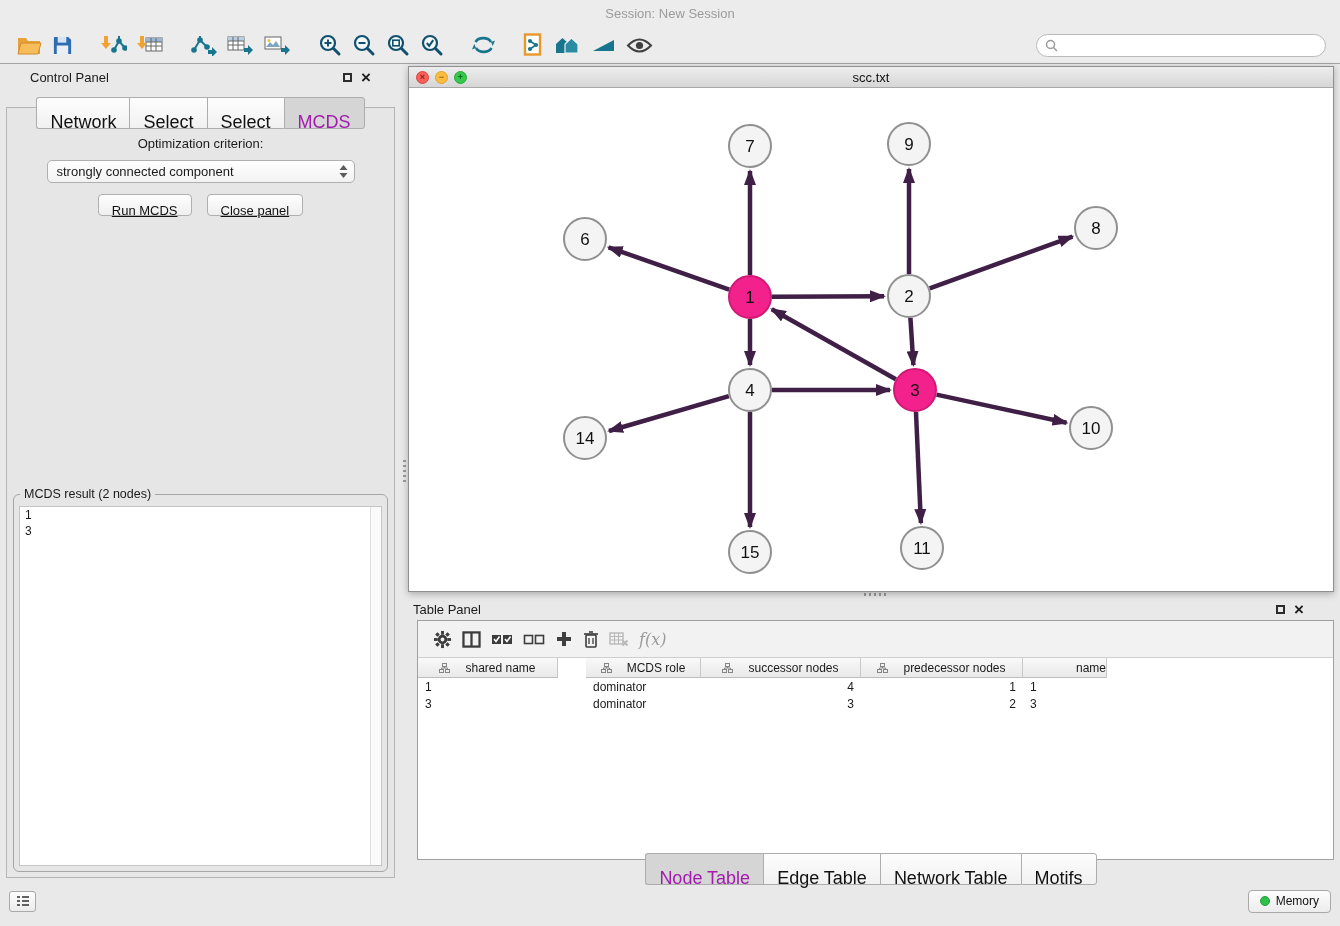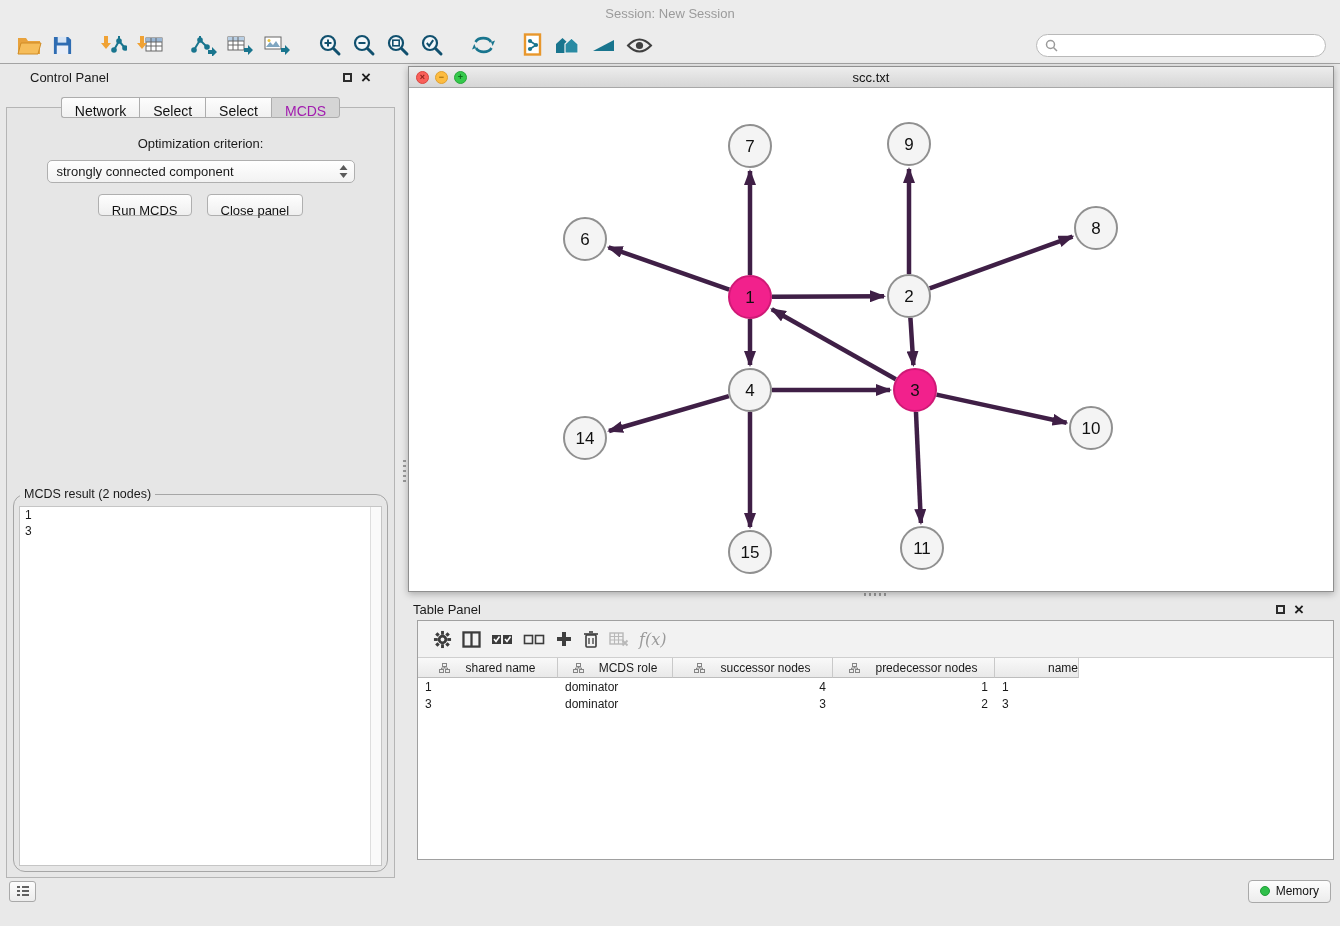--- a/index.html
+++ b/index.html
@@ -19,34 +19,34 @@
                  border-radius:12px; display:flex; align-items:center; padding:0 8px; margin-right:2px; }
   .search-input { border:none; outline:none; flex:1; font-size:12px; background:transparent; margin-left:5px; }
 
   
   .control-panel { position:absolute; left:0; top:64px; width:401px; height:828px; }
   .panel-header { height:26px; display:flex; align-items:center; padding:0 30px; font-size:13px; }
   .panel-header-icons { margin-left:auto; display:flex; gap:9px; align-items:center; }
   .float-icon { width:9px; height:9px; border:2px solid #2b2b2b; display:inline-block; }
   .close-x { font-size:17px; font-weight:bold; color:#1d1d1d; line-height:1; }
   .cp-tabs { position:absolute; left:0; right:0; top:33px; display:flex; justify-content:center; z-index:2; }
-  .seg-tab { height:21px; padding:4px 13px; font-size:14px; background:linear-gradient(#fdfdfd,#f1f1f1);
+  .seg-tab { height:21px; padding:15px 13px; font-size:18px; background:linear-gradient(#fdfdfd,#f1f1f1);
              border:1px solid #adadad; border-right:none; line-height:19px; color:#111; cursor:default; }
   .seg-tab.first { border-radius:3px 0 0 3px; }
   .seg-tab.last { border-right:1px solid #adadad; border-radius:0 3px 3px 0; }
   .seg-tab.active { background:#d5d5d5; color:#a21caf; }
   .cp-content { position:absolute; left:6px; right:6px; top:43px; bottom:14px; border:1px solid #b5b5b5; background:#e6e6e6; }
   .opt-label { margin-top:28px; text-align:center; font-size:13px; }
   .dropdown { width:308px; margin:9px auto 0; height:23px; border:1px solid #afafaf; border-radius:5px;
               background:linear-gradient(#ffffff,#f2f2f2); display:flex; align-items:center; padding:0 5px 0 9px; font-size:13px; }
   .dropdown .dd-label { flex:1; }
   .btn-row { display:flex; justify-content:center; gap:15px; margin-top:11px; }
   .push-btn { height:22px; padding:8px 13px; border:1px solid #afafaf; border-radius:4px;
-              background:linear-gradient(#fefefe,#efefef); font-size:13px; color:#111; cursor:default; }
-  .groupbox { position:absolute; left:6px; right:6px; top:386px; height:378px; border:1px solid #a6a6a6; border-radius:12px; }
+              background:linear-gradient(#fefefe,#efefef); font-size:13px; color:#111; cursor:default;text-decoration:underline; }
+  .groupbox { position:absolute; left:6px; right:6px; top:386px; height:378px; border:1px solid #a6a6a6; border-radius:6px; }
   .groupbox .legend { position:absolute; top:-8px; left:6px; background:#e6e6e6; padding:0 4px; font-size:12.5px; }
   .result-area { position:absolute; left:5px; right:5px; top:11px; bottom:5px; background:#fff; border:1px solid #c5c5c5; }
   .result-scrollbar { position:absolute; top:0; bottom:0; right:0; width:11px; background:#fafafa; border-left:1px solid #dedede; }
   .result-line { font-size:12px; padding:1px 5px; }
 
   
   .v-splitter { position:absolute; left:401px; top:64px; width:7px; height:828px; }
   .v-handle { position:absolute; top:396px; left:2px; width:3px; height:24px;
               background:repeating-linear-gradient(#9a9a9a 0 2px, transparent 2px 5px); }
   .h-splitter { position:absolute; left:408px; top:592px; width:926px; height:4px; }
@@ -73,26 +73,26 @@
   .tp-body { position:absolute; left:9px; right:0; top:24px; bottom:28px; border:1px solid #a0a0a0;
              background:#fff; display:flex; flex-direction:column; overflow:hidden; }
   .tp-toolbar { height:37px; background:#f2f2f2; border-bottom:1px solid #cfcfcf; display:flex;
                 align-items:center; gap:10px; padding:0 15px; flex:0 0 auto; }
   .fx { font-family:"DejaVu Serif", serif; font-style:italic; font-size:16px; color:#9a9a9a; }
   .tgrid-head { display:flex; height:20px; flex:0 0 auto; }
   .th { background:linear-gradient(#f9f9f9,#e9e9e9); border-right:1px solid #c9c9c9; border-bottom:1px solid #bdbdbd;
         font-size:12px; display:flex; align-items:center; justify-content:center; gap:15px; }
   .trow { display:flex; height:17px; font-size:12px; flex:0 0 auto; align-items:center; }
   .td { padding:0 7px; overflow:hidden; white-space:nowrap; }
-  .c0 { width:140px; } .c1 { width:115px; } .c2 { width:160px; } .c3 { width:162px; } .c4 { width:84px;justify-content:flex-end; }
+  .c0 { width:140px; } .c1 { width:115px;margin-left:28px; } .c2 { width:160px; } .c3 { width:162px; } .c4 { width:84px;justify-content:flex-end; }
   .td.num { text-align:right; }
   .tp-tabs { position:absolute; left:0; right:0; bottom:3px; display:flex; justify-content:center; }
 
   
-  .statusbar { position:absolute; left:0; bottom:18px; width:100%; height:34px; display:flex; align-items:center; padding:0 9px; }
+  .statusbar { position:absolute; left:0; bottom:8px; width:100%; height:34px; display:flex; align-items:center; padding:0 9px; }
   .panel-toggle-btn { width:27px; height:21px; border:1px solid #a9a9a9; border-radius:3px;
                       background:linear-gradient(#fdfdfd,#ececec); display:flex; align-items:center; justify-content:center; }
   .memory-btn { margin-left:auto; height:23px; border:1px solid #a9a9a9; border-radius:4px;
                 background:linear-gradient(#fdfdfd,#ececec); display:flex; align-items:center; gap:6px;
                 padding:0 11px; font-size:12px; color:#111; }
   .mem-dot { width:10px; height:10px; border-radius:50%; background:#2fbf4a; border:1px solid #1f9e38; }
 </style>
 </head>
 <body>
 
@@ -492,20 +492,26 @@
     </div>
     <div class="trow">
       <div class="td c0">3</div>
       <div class="td c1">dominator</div>
       <div class="td c2 num">3</div>
       <div class="td c3 num">2</div>
       <div class="td c4">3</div>
     </div>
   </div>
 
+  <div class="tp-tabs">
+    <button class="seg-tab first active">Node Table</button>
+    <button class="seg-tab">Edge Table</button>
+    <button class="seg-tab">Network Table</button>
+    <button class="seg-tab last">Motifs</button>
+  </div>
 </div>
 
 <div class="statusbar">
   <button class="panel-toggle-btn">
     <svg width="14" height="12" viewBox="0 0 14 12">
       <g stroke="#3c3c3c" stroke-width="1.6">
         <line x1="1" y1="2" x2="4" y2="2"></line>
           <line x1="6" y1="2" x2="13" y2="2"></line>
         <line x1="1" y1="6" x2="4" y2="6"></line>
           <line x1="6" y1="6" x2="13" y2="6"></line>

